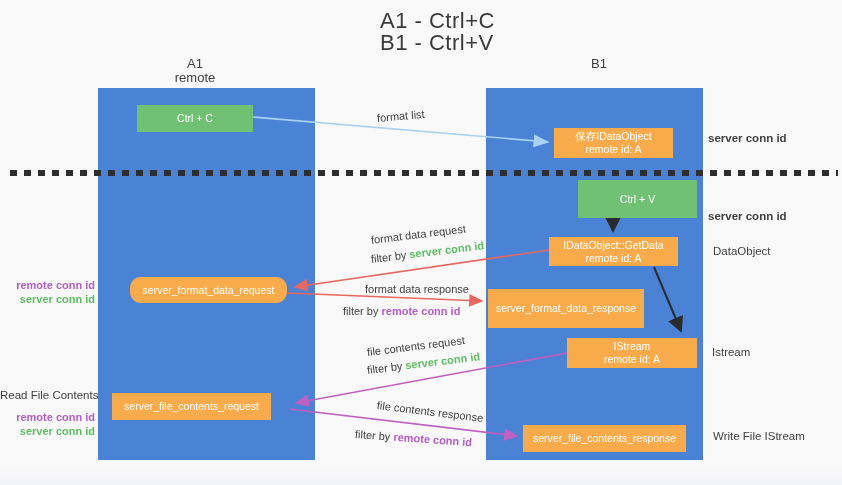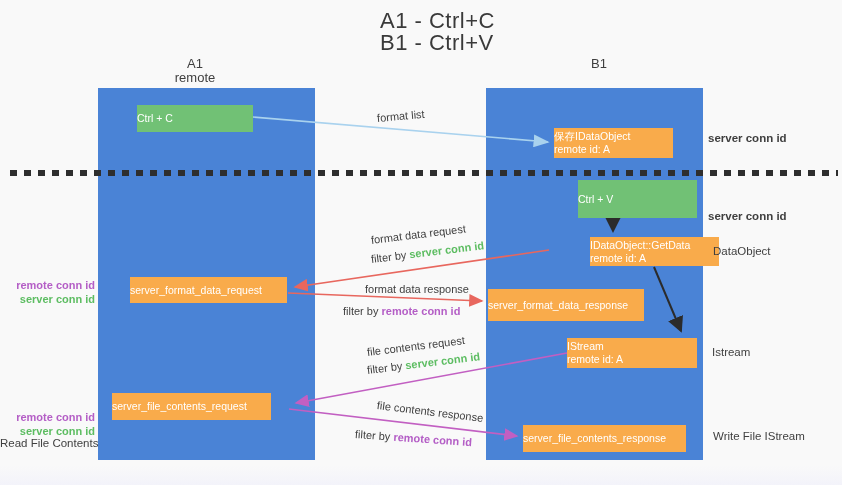--- a/index.html
+++ b/index.html
@@ -7,21 +7,21 @@
     position:relative;width:842px;height:485px;overflow:hidden;
     background:linear-gradient(180deg,#f9f9f9 0%,#f9f9f9 96%,#f3f3fa 100%);
     font-family:"Liberation Sans",sans-serif;color:#3f3f3f;
   }
   .abs{position:absolute;}
   .title{left:380px;top:10px;font-size:22px;line-height:22px;color:#3a3a3a;letter-spacing:.5px;}
   .lane{top:88px;width:217px;height:372px;background:#4a83d6;}
   .lane-header{top:57px;width:120px;text-align:center;font-size:13px;line-height:14px;color:#3f3f3f;}
   .arrow-layer{left:0;top:0;width:842px;height:485px;pointer-events:none;}
   .node{
-    display:flex;flex-direction:column;align-items:flex-start;justify-content:center;
+    display:flex;flex-direction:column;align-items:center;justify-content:center;
     text-align:center;color:#fff;font-size:10.5px;line-height:13px;box-sizing:border-box;
   }
   .node.green{background:#71c175;}
   .node.orange{background:#f9ab4b;}
   .flow-label{font-size:11px;white-space:nowrap;color:#3f3f3f;transform-origin:left center;}
   .key-green{color:#5dbd62;font-weight:700;}
   .key-purple{color:#b45ec6;font-weight:700;}
   .side-label{font-size:11.5px;white-space:nowrap;color:#3f3f3f;}
   .side-stack{width:95px;text-align:right;font-size:11px;line-height:14px;font-weight:700;white-space:nowrap;}
   .rot-n5{transform:rotate(-5deg);}
@@ -81,30 +81,30 @@
 
   <div class="abs node orange" style="left:554px;top:128px;width:119px;height:30px;">
     <div>保存IDataObject</div>
     <div>remote id: A</div>
   </div>
 
   <div class="abs node green" style="left:578px;top:180px;width:119px;height:38px;">
     <div>Ctrl + V</div>
   </div>
 
-  <div class="abs node orange" style="left:549px;top:237px;width:129px;height:29px;margin-left:41px;">
+  <div class="abs node orange" style="left:549px;top:237px;width:129px;height:29px;">
     <div>IDataObject::GetData</div>
     <div>remote id: A</div>
   </div>
 
-  <div class="abs node orange" style="left:130px;top:277px;width:157px;height:26px;">
+  <div class="abs node orange" style="left:130px;top:277px;width:157px;height:26px;border-radius:11px;">
     <div>server_format_data_request</div>
   </div>
 
-  <div class="abs node orange" style="left:488px;top:289px;width:156px;height:32px;">
+  <div class="abs node orange" style="left:488px;top:289px;width:156px;height:39px;">
     <div>server_format_data_response</div>
   </div>
 
   <div class="abs node orange" style="left:567px;top:338px;width:130px;height:30px;">
     <div>IStream</div>
     <div>remote id: A</div>
   </div>
 
   <div class="abs node orange" style="left:112px;top:393px;width:159px;height:27px;">
     <div>server_file_contents_request</div>
@@ -143,19 +143,19 @@
   <div class="abs side-label key-green" style="left:708px;top:132px;">server conn id</div>
   <div class="abs side-label key-green" style="left:708px;top:210px;">server conn id</div>
   <div class="abs side-label" style="left:713px;top:245px;">DataObject</div>
   <div class="abs side-label" style="left:712px;top:346px;">Istream</div>
   <div class="abs side-label" style="left:713px;top:430px;">Write File IStream</div>
 
   <div class="abs side-stack" style="left:0;top:278px;">
     <div class="key-purple">remote conn id</div>
     <div class="key-green">server conn id</div>
   </div>
-  <div class="abs side-label" style="left:0;top:389px;width:92px;text-align:center;margin-top:48px;">Read File Contents</div>
+  <div class="abs side-label" style="left:0;top:389px;width:92px;text-align:center;">Read File Contents</div>
   <div class="abs side-stack" style="left:0;top:410px;">
     <div class="key-purple">remote conn id</div>
     <div class="key-green">server conn id</div>
   </div>
 
 </div>
 
 </body></html>

